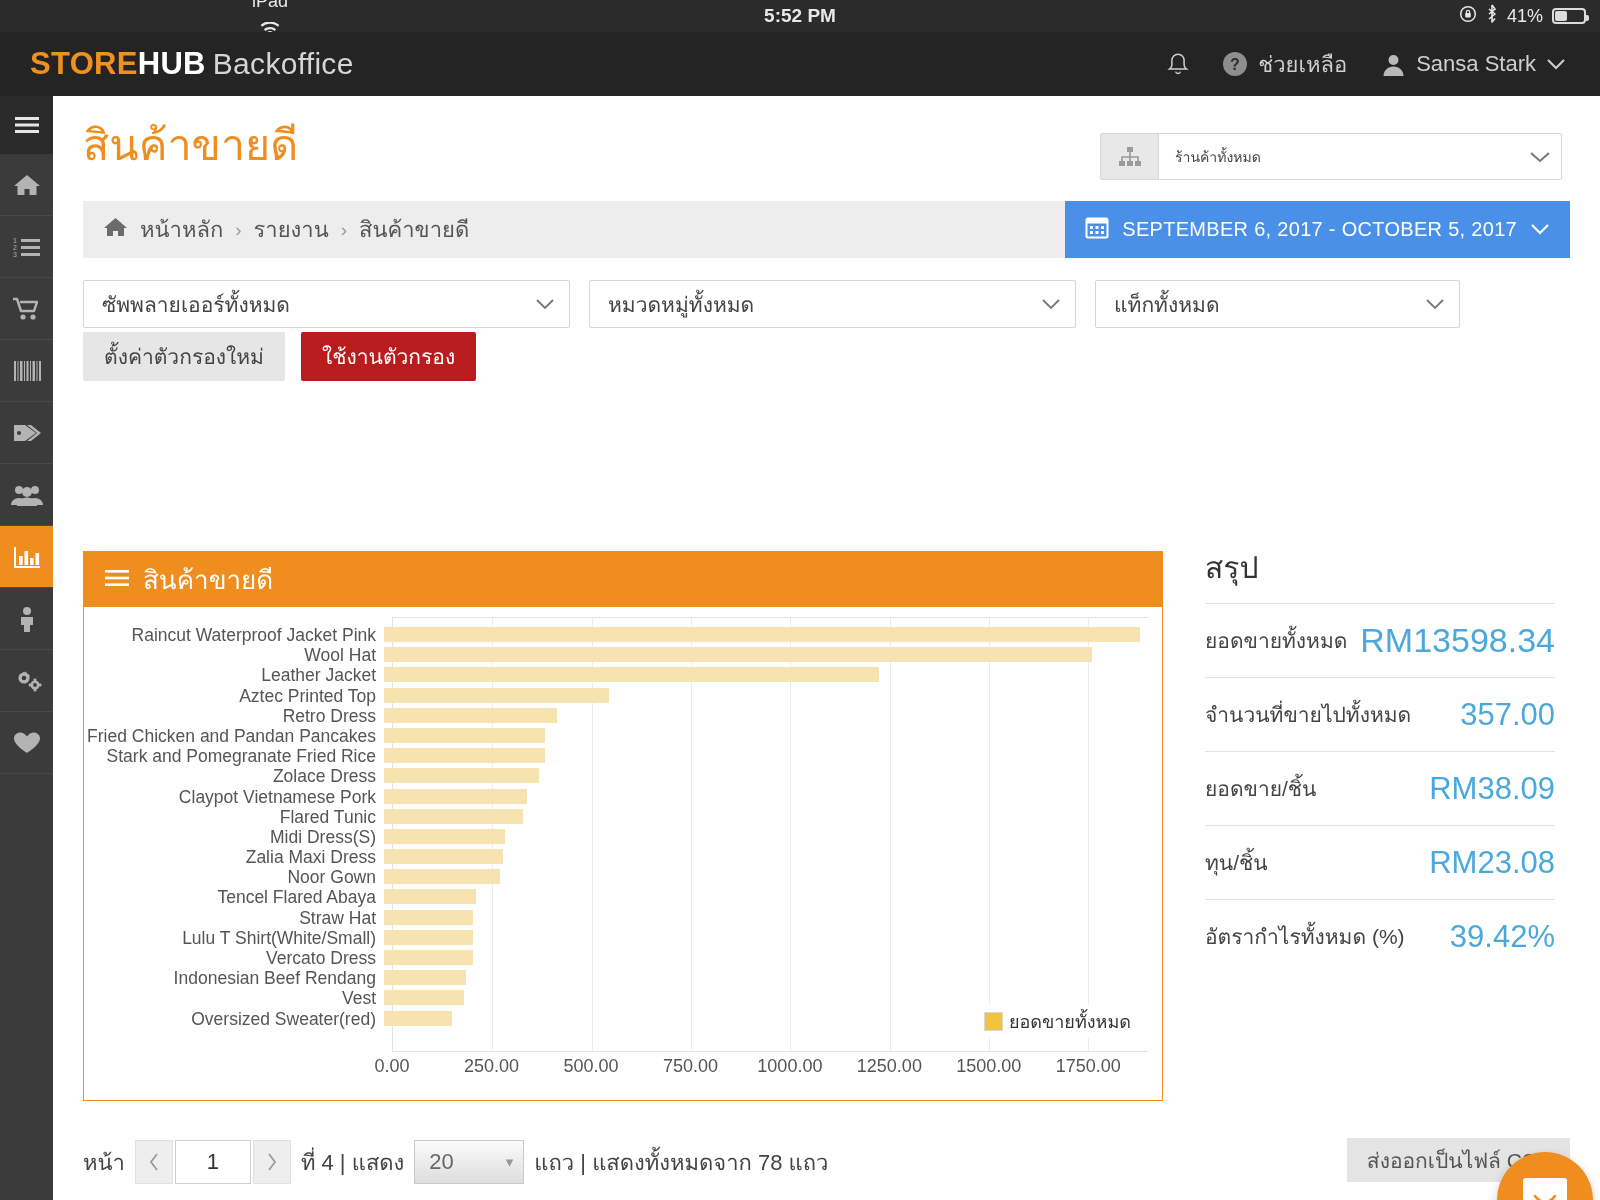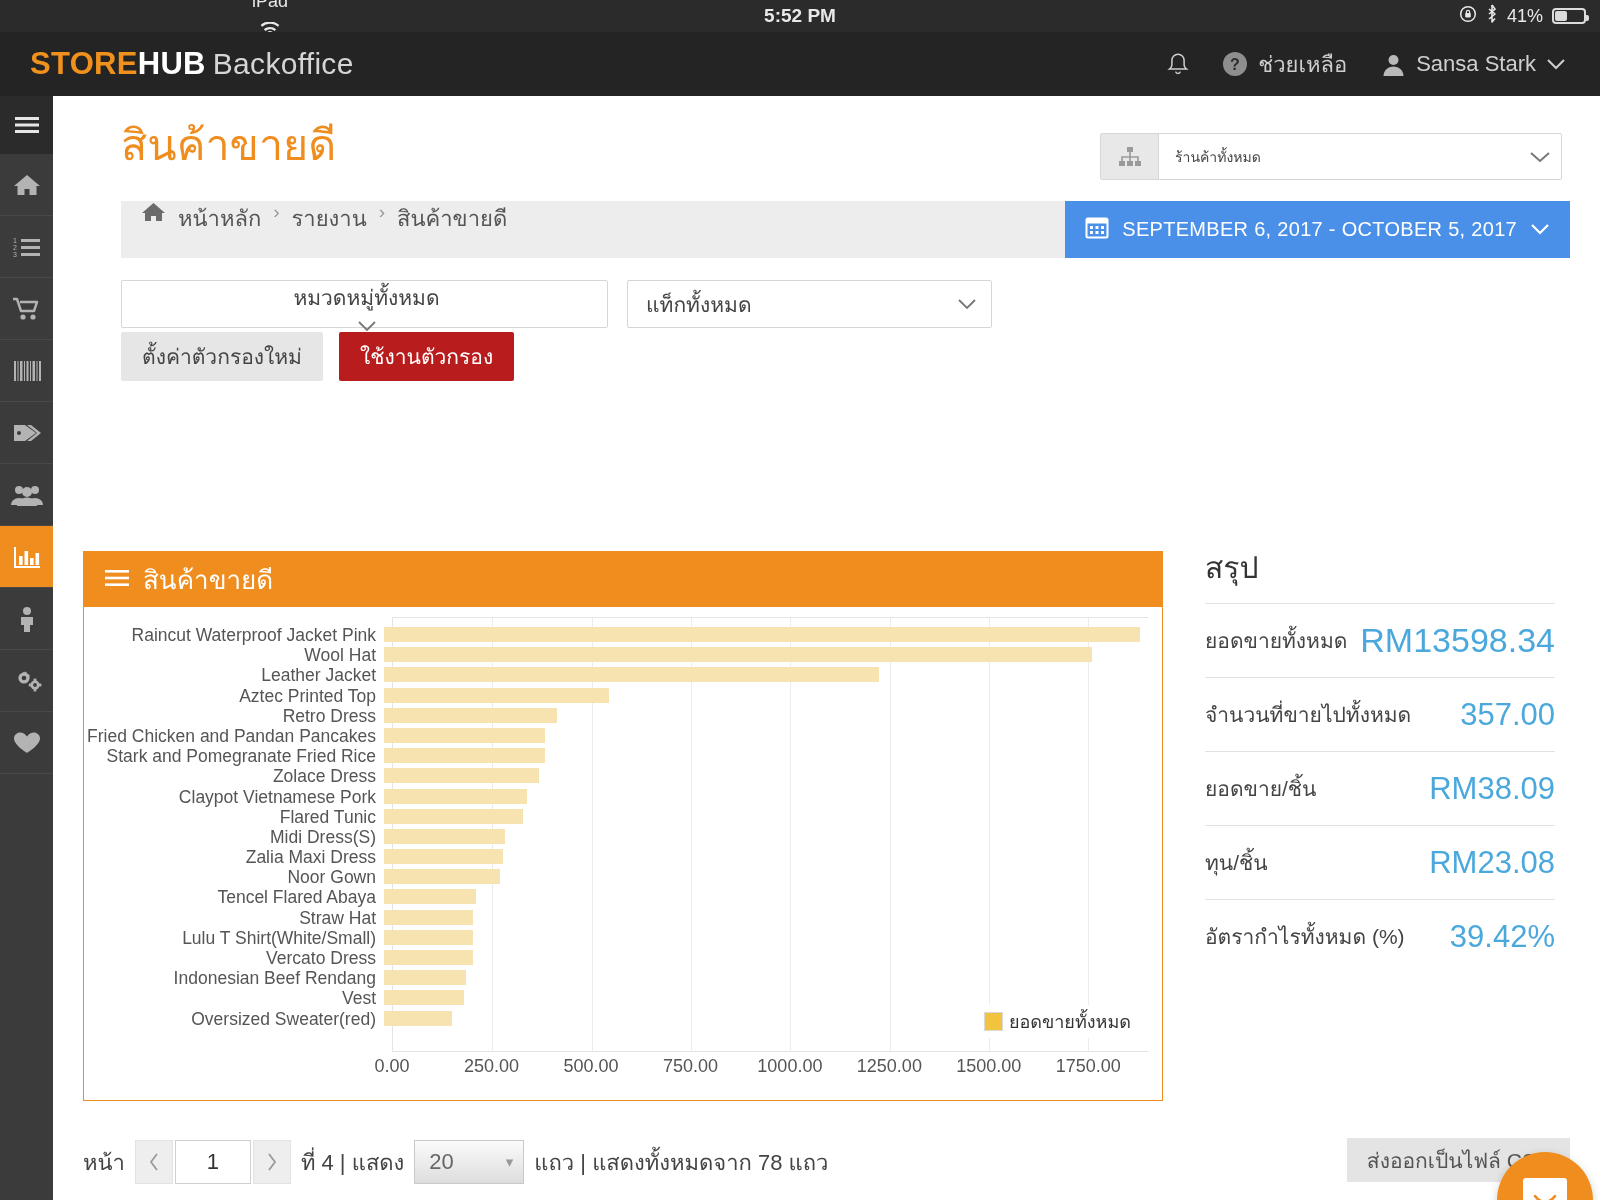--- a/index.html
+++ b/index.html
@@ -61,21 +61,20 @@
     border-bottom: 1px solid #484848; cursor: pointer;
   }
   .side-btn.menu { background: #2b2b2b; height: 58px; border-bottom: none; }
   .side-btn.active { background: #ef8d1f; }
   .side-btn svg { display: block; }
 
   
   #main {
     position: absolute; top: 96px; left: 53px; width: 1547px; height: 1104px;
     background: #ffffff;
-    padding-left: 38px;
   }
 
   #page-head { position: relative; height: 105px; }
   #page-title {
     position: absolute; left: 30px; top: 28px;
     font-size: 43px; color: #ef8d1f; font-weight: 400; line-height: 1;
   }
   #store-select {
     position: absolute; right: 38px; top: 37px;
     width: 462px; height: 47px; display: flex;
@@ -88,42 +87,42 @@
   #store-select .sel-val {
     flex: 1; display: flex; align-items: center; padding-left: 16px;
     font-size: 14px; color: #444;
   }
   #store-select .caret { width: 42px; display: flex; align-items: center; justify-content: center; }
 
   
   #crumb-row { position: relative; height: 57px; margin: 0 30px; }
   #breadcrumb {
     position: absolute; left: 0; top: 0; right: 0; height: 57px;
-    background: #ededed; display: flex; align-items: flex-start; padding-left: 20px;
+    background: #ededed; display: flex; align-items: center; padding-left: 20px;
     gap: 12px; font-size: 22px; color: #555;
   }
   #breadcrumb .sep { color: #999; font-size: 19px; }
   #breadcrumb .crumb { cursor: pointer; }
   #daterange {
     position: absolute; right: 0; top: 0; height: 57px; padding: 0 20px;
     background: #4a90e8; color: #fff; display: flex; align-items: center; gap: 13px;
     font-size: 20px; letter-spacing: .3px; cursor: pointer;
   }
 
   
   #filters { margin: 22px 30px 0 30px; position: relative; }
   .filter-row { display: flex; gap: 19px; }
   .filter-sel {
     height: 48px; border: 1px solid #d6d6d6; background: #fff; border-radius: 2px;
     display: flex; align-items: center; padding: 0 14px 0 18px;
     font-size: 21px; color: #444;
   }
   .filter-sel .lbl { flex: 1; }
   #f-supplier { width: 487px; }
-  #f-category { width: 487px; flex-direction: column; }
+  #f-category { width: 487px; }
   #f-tag { width: 365px; }
   .btn-row { display: flex; margin-top: 4px; }
   .btn {
     height: 49px; display: flex; align-items: center; padding: 0 21px;
     font-size: 21px; cursor: pointer; border-radius: 2px;
   }
   .btn-grey { background: #e6e6e6; color: #444; }
   .btn-blue { background: #b91c1c; color: #fff; margin-left: 16px; }
 
   
@@ -466,20 +465,28 @@
       <span>
         <svg width="20" height="13" viewBox="0 0 20 13">
             <path d="M2 2l8 8 8-8" fill="none" stroke="#fff" stroke-width="2.2"></path>
           </svg>
       </span>
     </div>
   </div>
 
   <div id="filters">
     <div class="filter-row">
+      <div class="filter-sel" id="f-supplier">
+        <span class="lbl">ซัพพลายเออร์ทั้งหมด</span>
+        <span>
+          <svg width="20" height="13" viewBox="0 0 20 13">
+              <path d="M2 2l8 8 8-8" fill="none" stroke="#777" stroke-width="1.8"></path>
+            </svg>
+        </span>
+      </div>
       <div class="filter-sel" id="f-category">
         <span class="lbl">หมวดหมู่ทั้งหมด</span>
         <span>
           <svg width="20" height="13" viewBox="0 0 20 13">
               <path d="M2 2l8 8 8-8" fill="none" stroke="#777" stroke-width="1.8"></path>
             </svg>
         </span>
       </div>
       <div class="filter-sel" id="f-tag">
         <span class="lbl">แท็กทั้งหมด</span>

